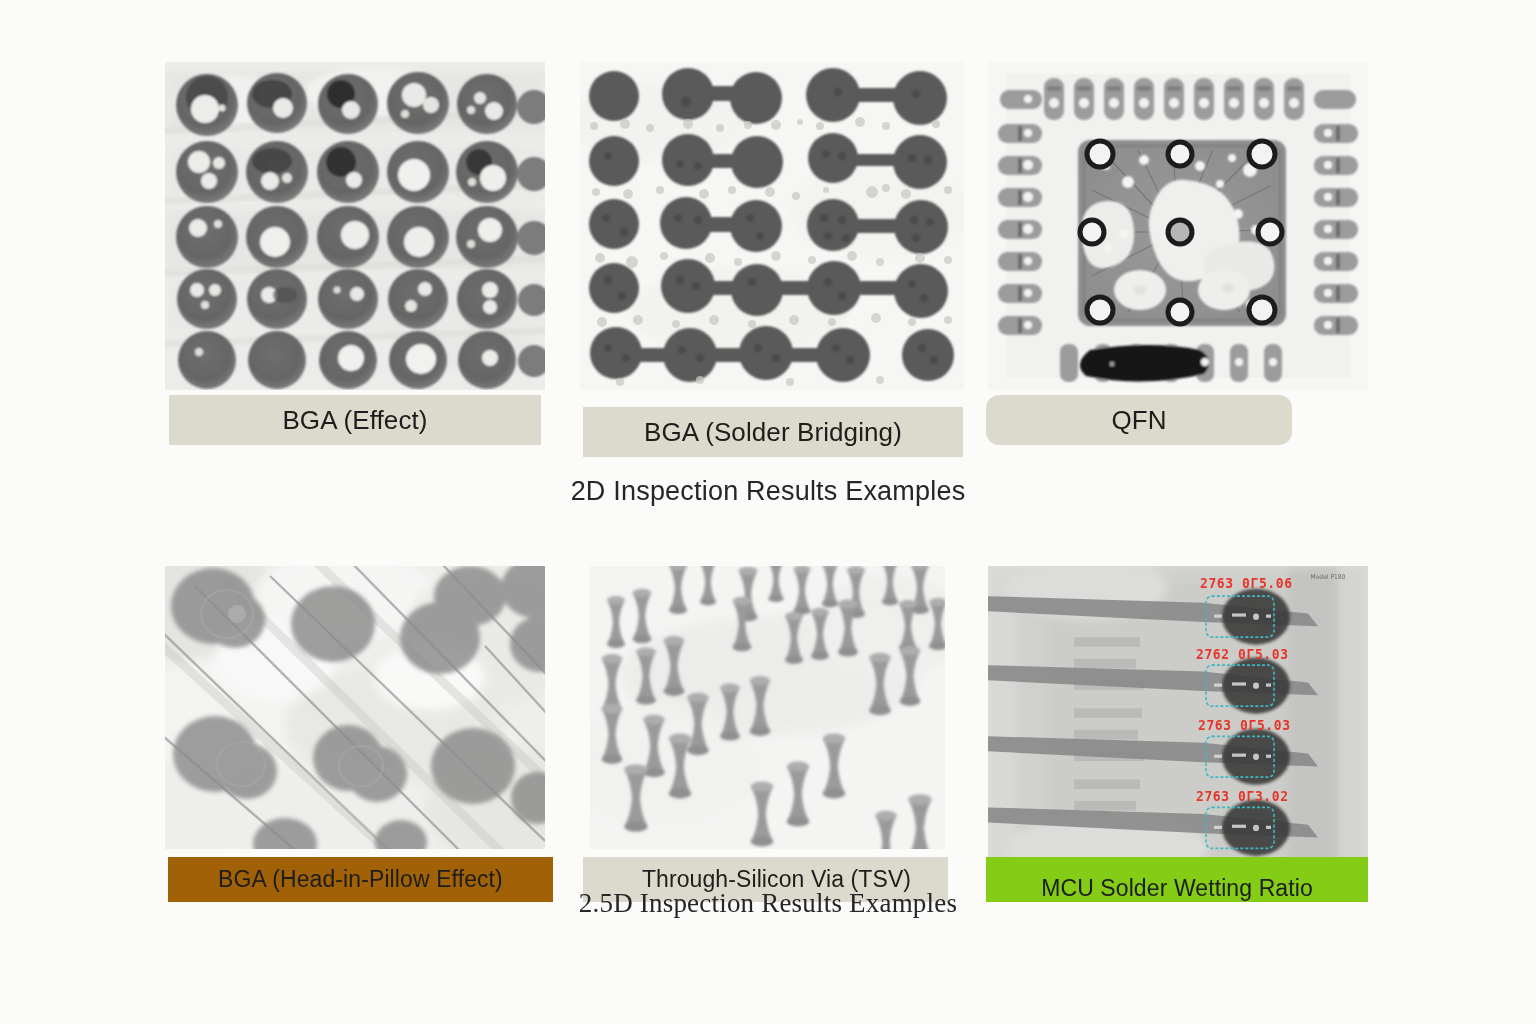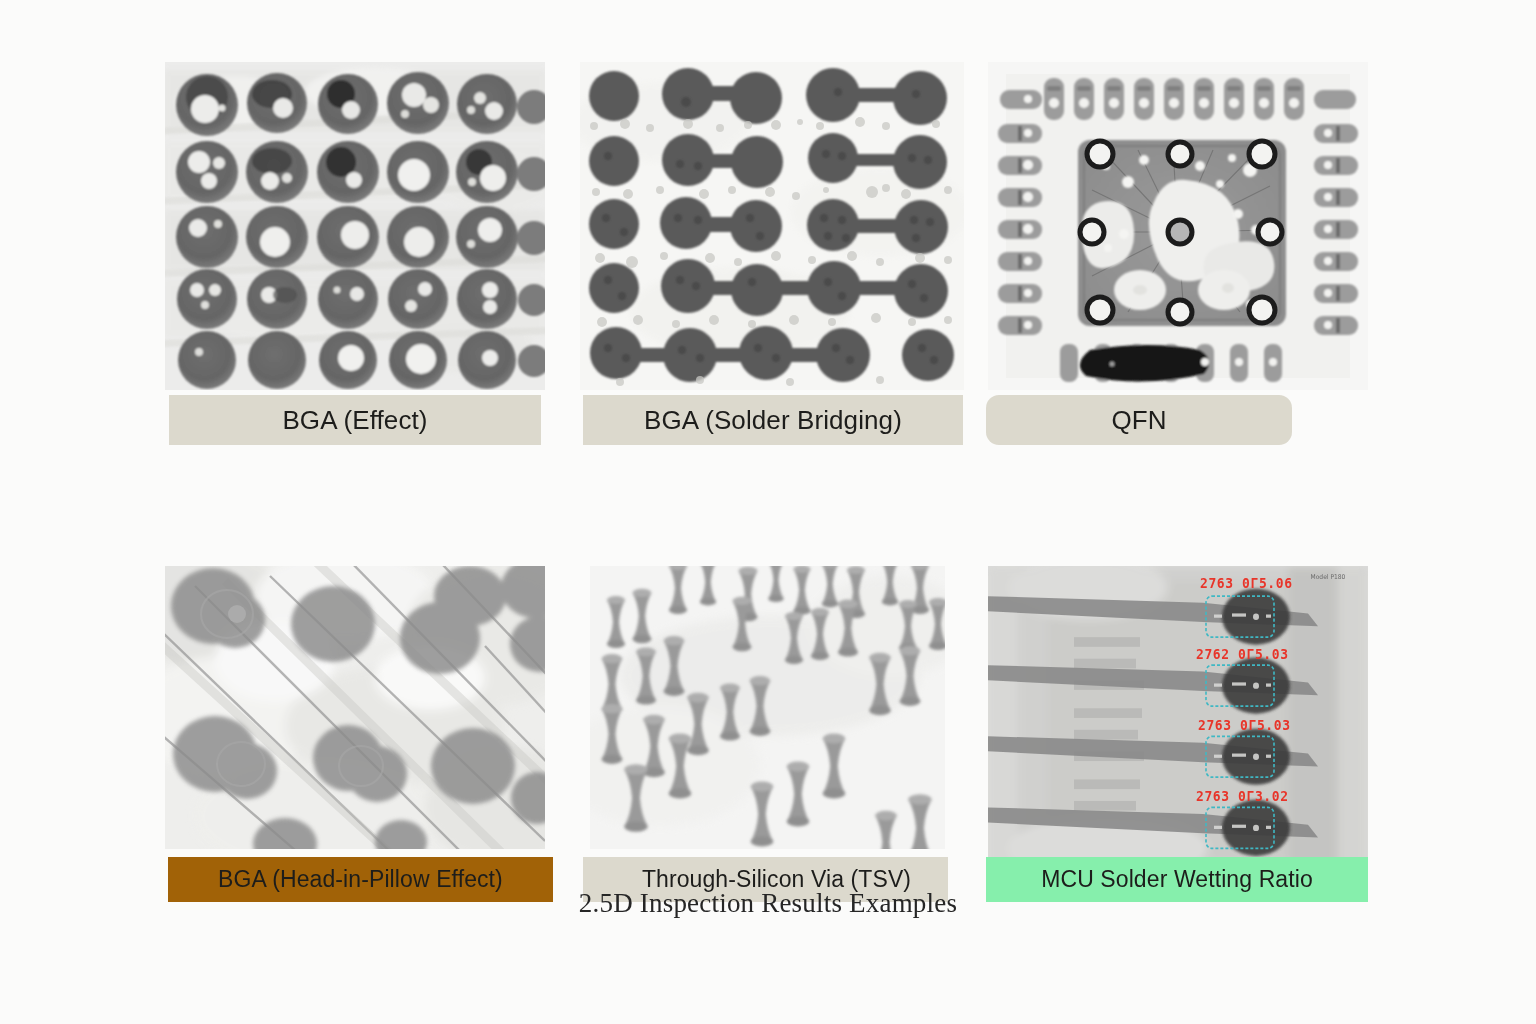--- a/index.html
+++ b/index.html
@@ -392,21 +392,21 @@
             <circle cx="296" cy="256" r="5"></circle>
             <circle cx="332" cy="260" r="4"></circle>
           <circle cx="368" cy="258" r="4"></circle>
           <circle cx="40" cy="320" r="4"></circle>
             <circle cx="120" cy="318" r="4"></circle>
             <circle cx="210" cy="320" r="4"></circle>
             <circle cx="300" cy="318" r="4"></circle>
         </g>
       </svg>
     </div>
-    <div class="caption" style="background: rgb(220, 217, 205); color: rgb(29, 29, 27);">
+    <div class="caption" style="background: rgb(220, 217, 205); color: rgb(29, 29, 27); margin-top: 12px;">
       <span>BGA (Solder Bridging)</span>
     </div>
   </div>
 
   <div class="panel" id="p3">
     <div class="imgbox">
       <svg viewBox="0 0 380 328" preserveAspectRatio="none">
         <defs>
           <filter id="softQ">
               <feGaussianBlur stdDeviation="1.1"></feGaussianBlur>
@@ -629,20 +629,21 @@
             <rect x="348" y="256" width="4" height="15"></rect>
           </g>
         </g>
       </svg>
     </div>
     <div class="caption" style="background: rgb(220, 217, 205); color: rgb(29, 29, 27);">
       <span>QFN</span>
     </div>
   </div>
 
+  <div class="section-title" id="title-2d">2D Inspection Results Examples</div>
 
   <div class="panel" id="p4">
     <div class="imgbox">
       <svg viewBox="0 0 380 283" preserveAspectRatio="none">
         <defs>
           <filter id="softH">
               <feGaussianBlur stdDeviation="2"></feGaussianBlur>
             </filter>
           <filter id="softH4">
               <feGaussianBlur stdDeviation="5"></feGaussianBlur>
@@ -927,20 +928,20 @@
         <g font-family="DejaVu Sans Mono, monospace" font-size="13" font-weight="bold" fill="#e8352a" letter-spacing="0.6">
           <text x="212" y="20">2763 0Г5.06</text>
           <text x="208" y="86">2762 0Г5.03</text>
           <text x="210" y="152">2763 0Г5.03</text>
           <text x="208" y="218">2763 0Г3.02</text>
         </g>
 
         <text x="340" y="12" font-family="DejaVu Sans, sans-serif" font-size="6" fill="#6a6a6a" text-anchor="middle">Model P180</text>
       </svg>
     </div>
-    <div class="caption" style="background: #86efac; color: rgb(29, 29, 27);">
+    <div class="caption" style="background: #84cc16; color: rgb(29, 29, 27); align-items: flex-end;">
       <span>MCU Solder Wetting Ratio</span>
     </div>
   </div>
 
   <div class="section-title" id="title-25d">2.5D Inspection Results Examples</div>
 
 </div>
 
 </body></html>

